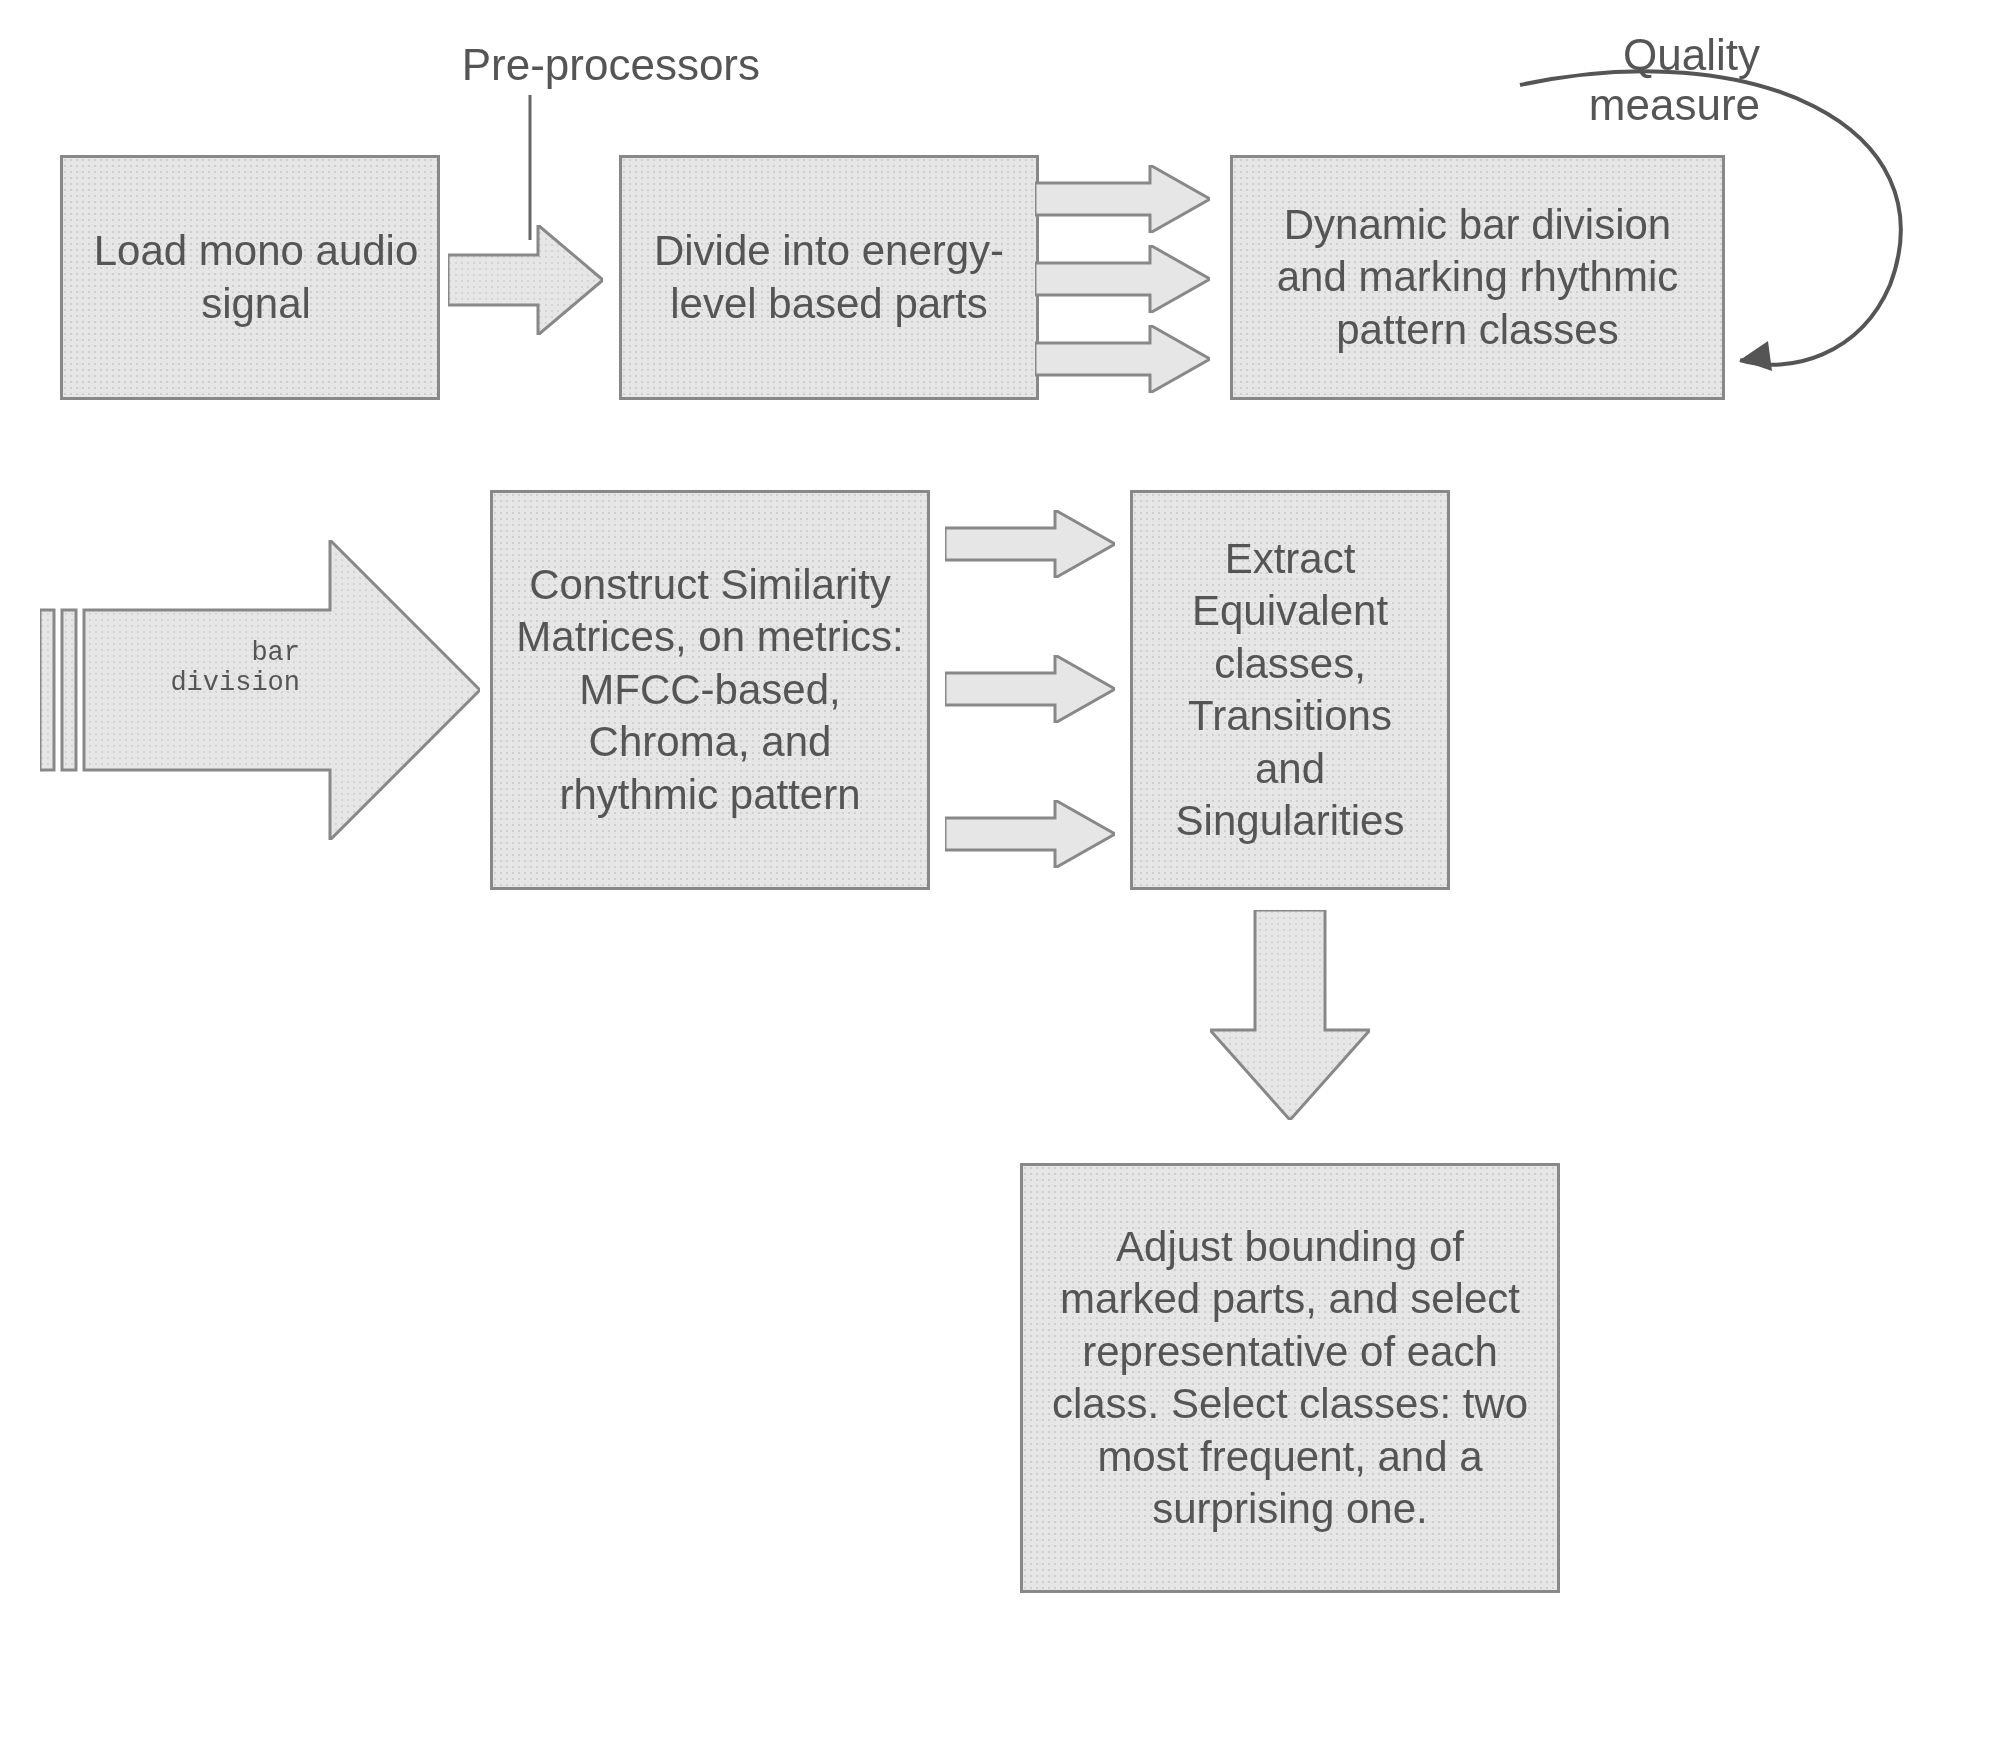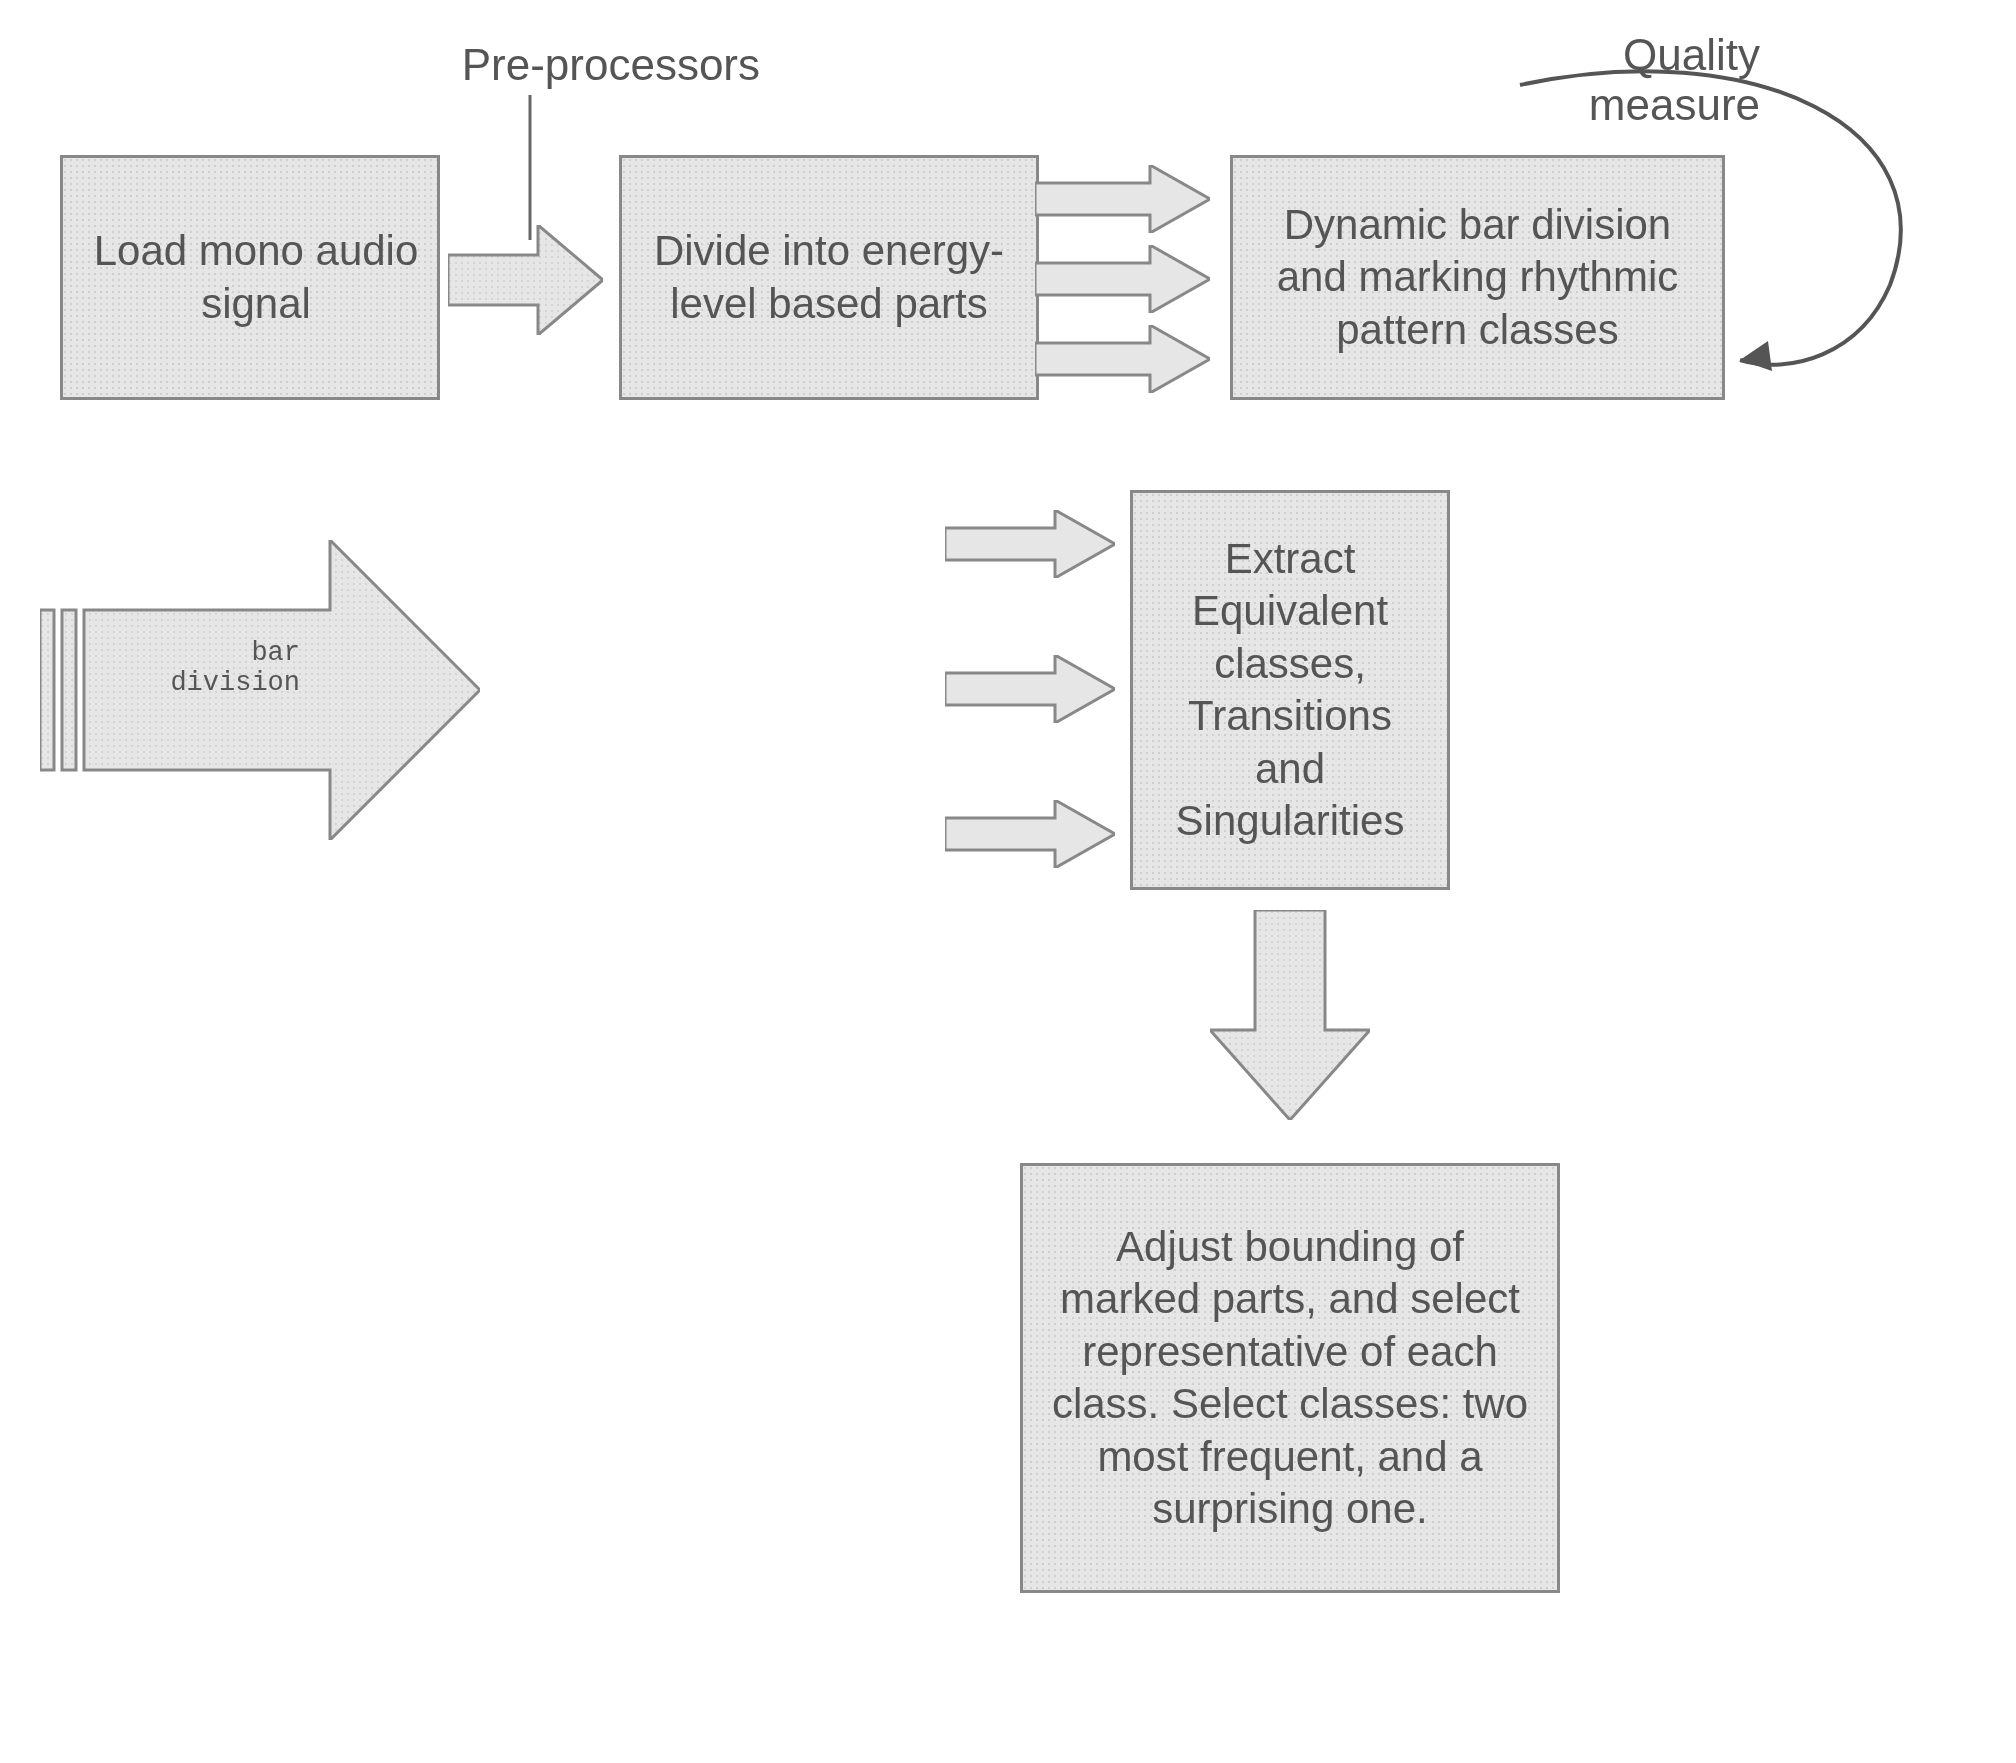--- a/index.html
+++ b/index.html
@@ -47,20 +47,21 @@
 
   <div class="label" style="left:1510px; top:30px; width:250px; white-space:pre-line;">Quality
 measure</div>
 
   <div class="box" style="left:60px; top:155px; width:380px; height:245px;padding-left:30px;">Load mono audio signal</div>
 
   <div class="box" style="left:605px; top:155px; width:420px; height:245px;margin-left:14px;">Divide into energy-level based parts</div>
 
   <div class="box" style="left:1230px; top:155px; width:495px; height:245px;">Dynamic bar division and marking rhythmic pattern  classes</div>
 
+  <div class="box" style="left:490px; top:490px; width:440px; height:400px;">Construct Similarity Matrices, on metrics: MFCC-based, Chroma, and rhythmic pattern</div>
 
   <div class="box" style="left:1130px; top:490px; width:320px; height:400px;">Extract Equivalent classes, Transitions and Singularities</div>
 
   <div class="box" style="left:1020px; top:1135px; width:540px; height:430px;margin-top:28px;">Adjust bounding of marked parts, and select representative of each class. Select classes: two most frequent, and a surprising one.</div>
 
   <div class="arrow-holder" style="left:448px; top:225px;">
     <svg width="155" height="110" viewBox="0 0 155 110">
       <defs>
         <pattern id="dots1" width="6" height="6" patternUnits="userSpaceOnUse">
           <rect width="6" height="6" fill="#e6e6e6"></rect>

